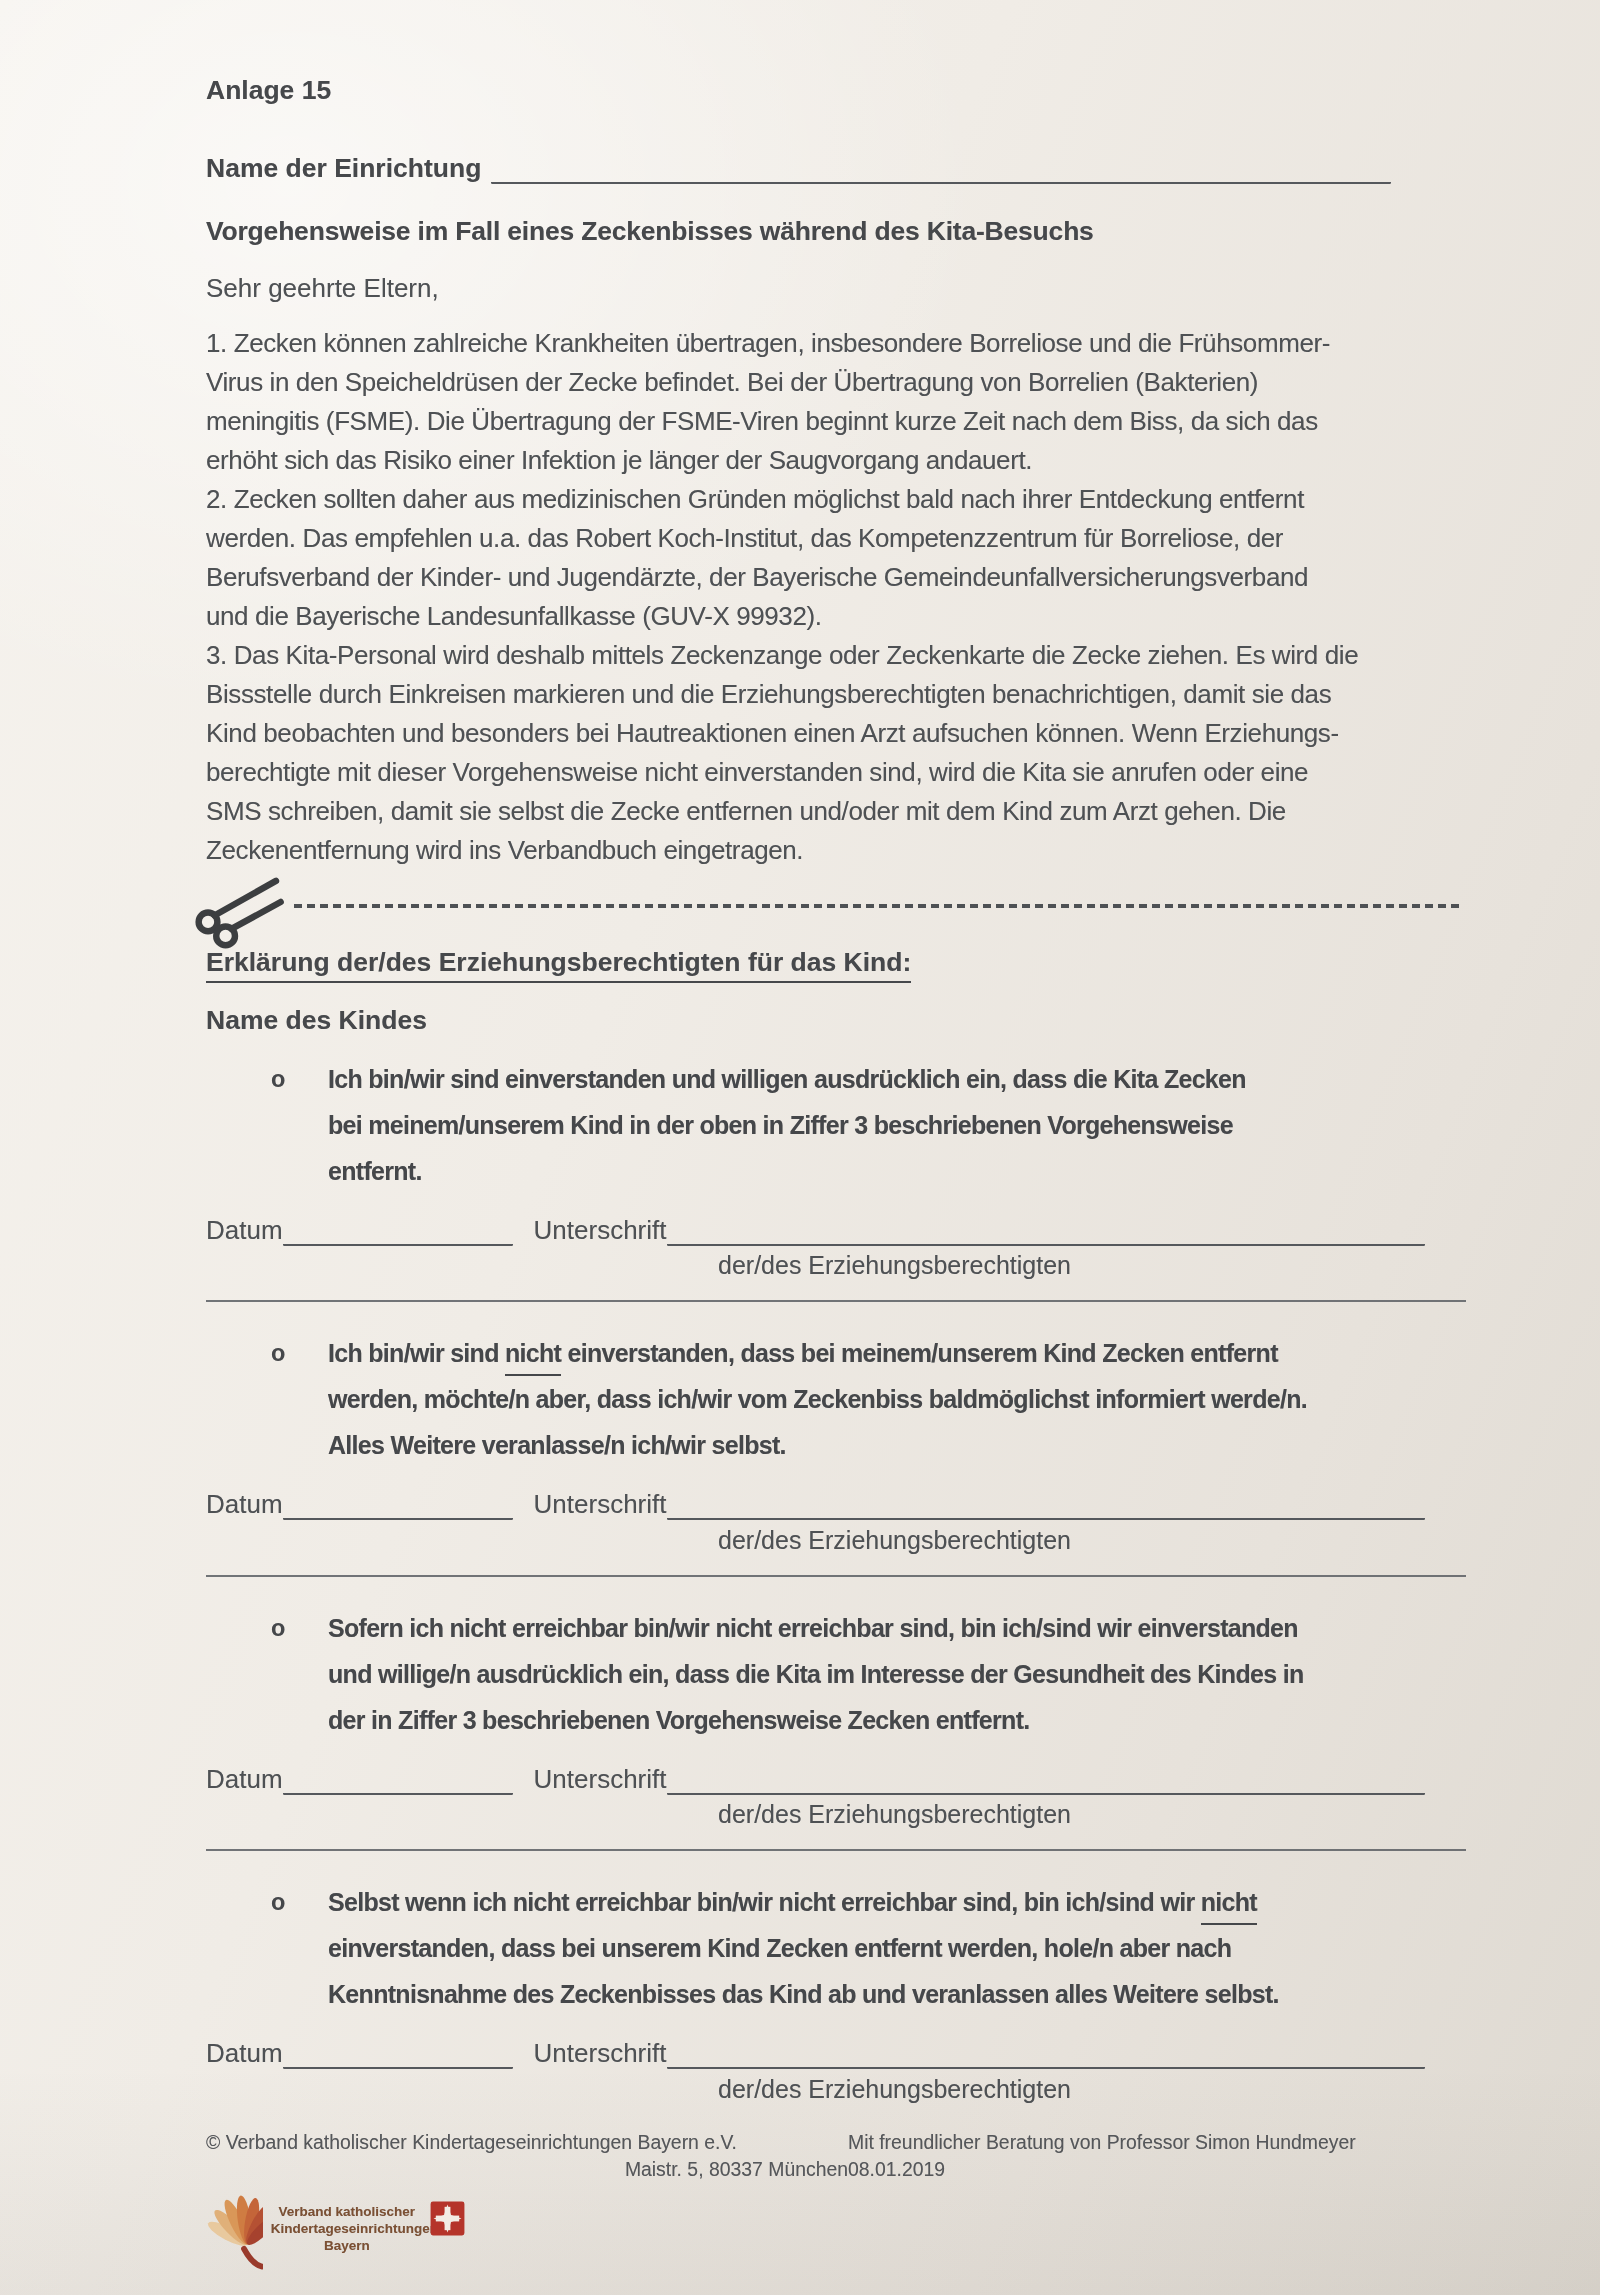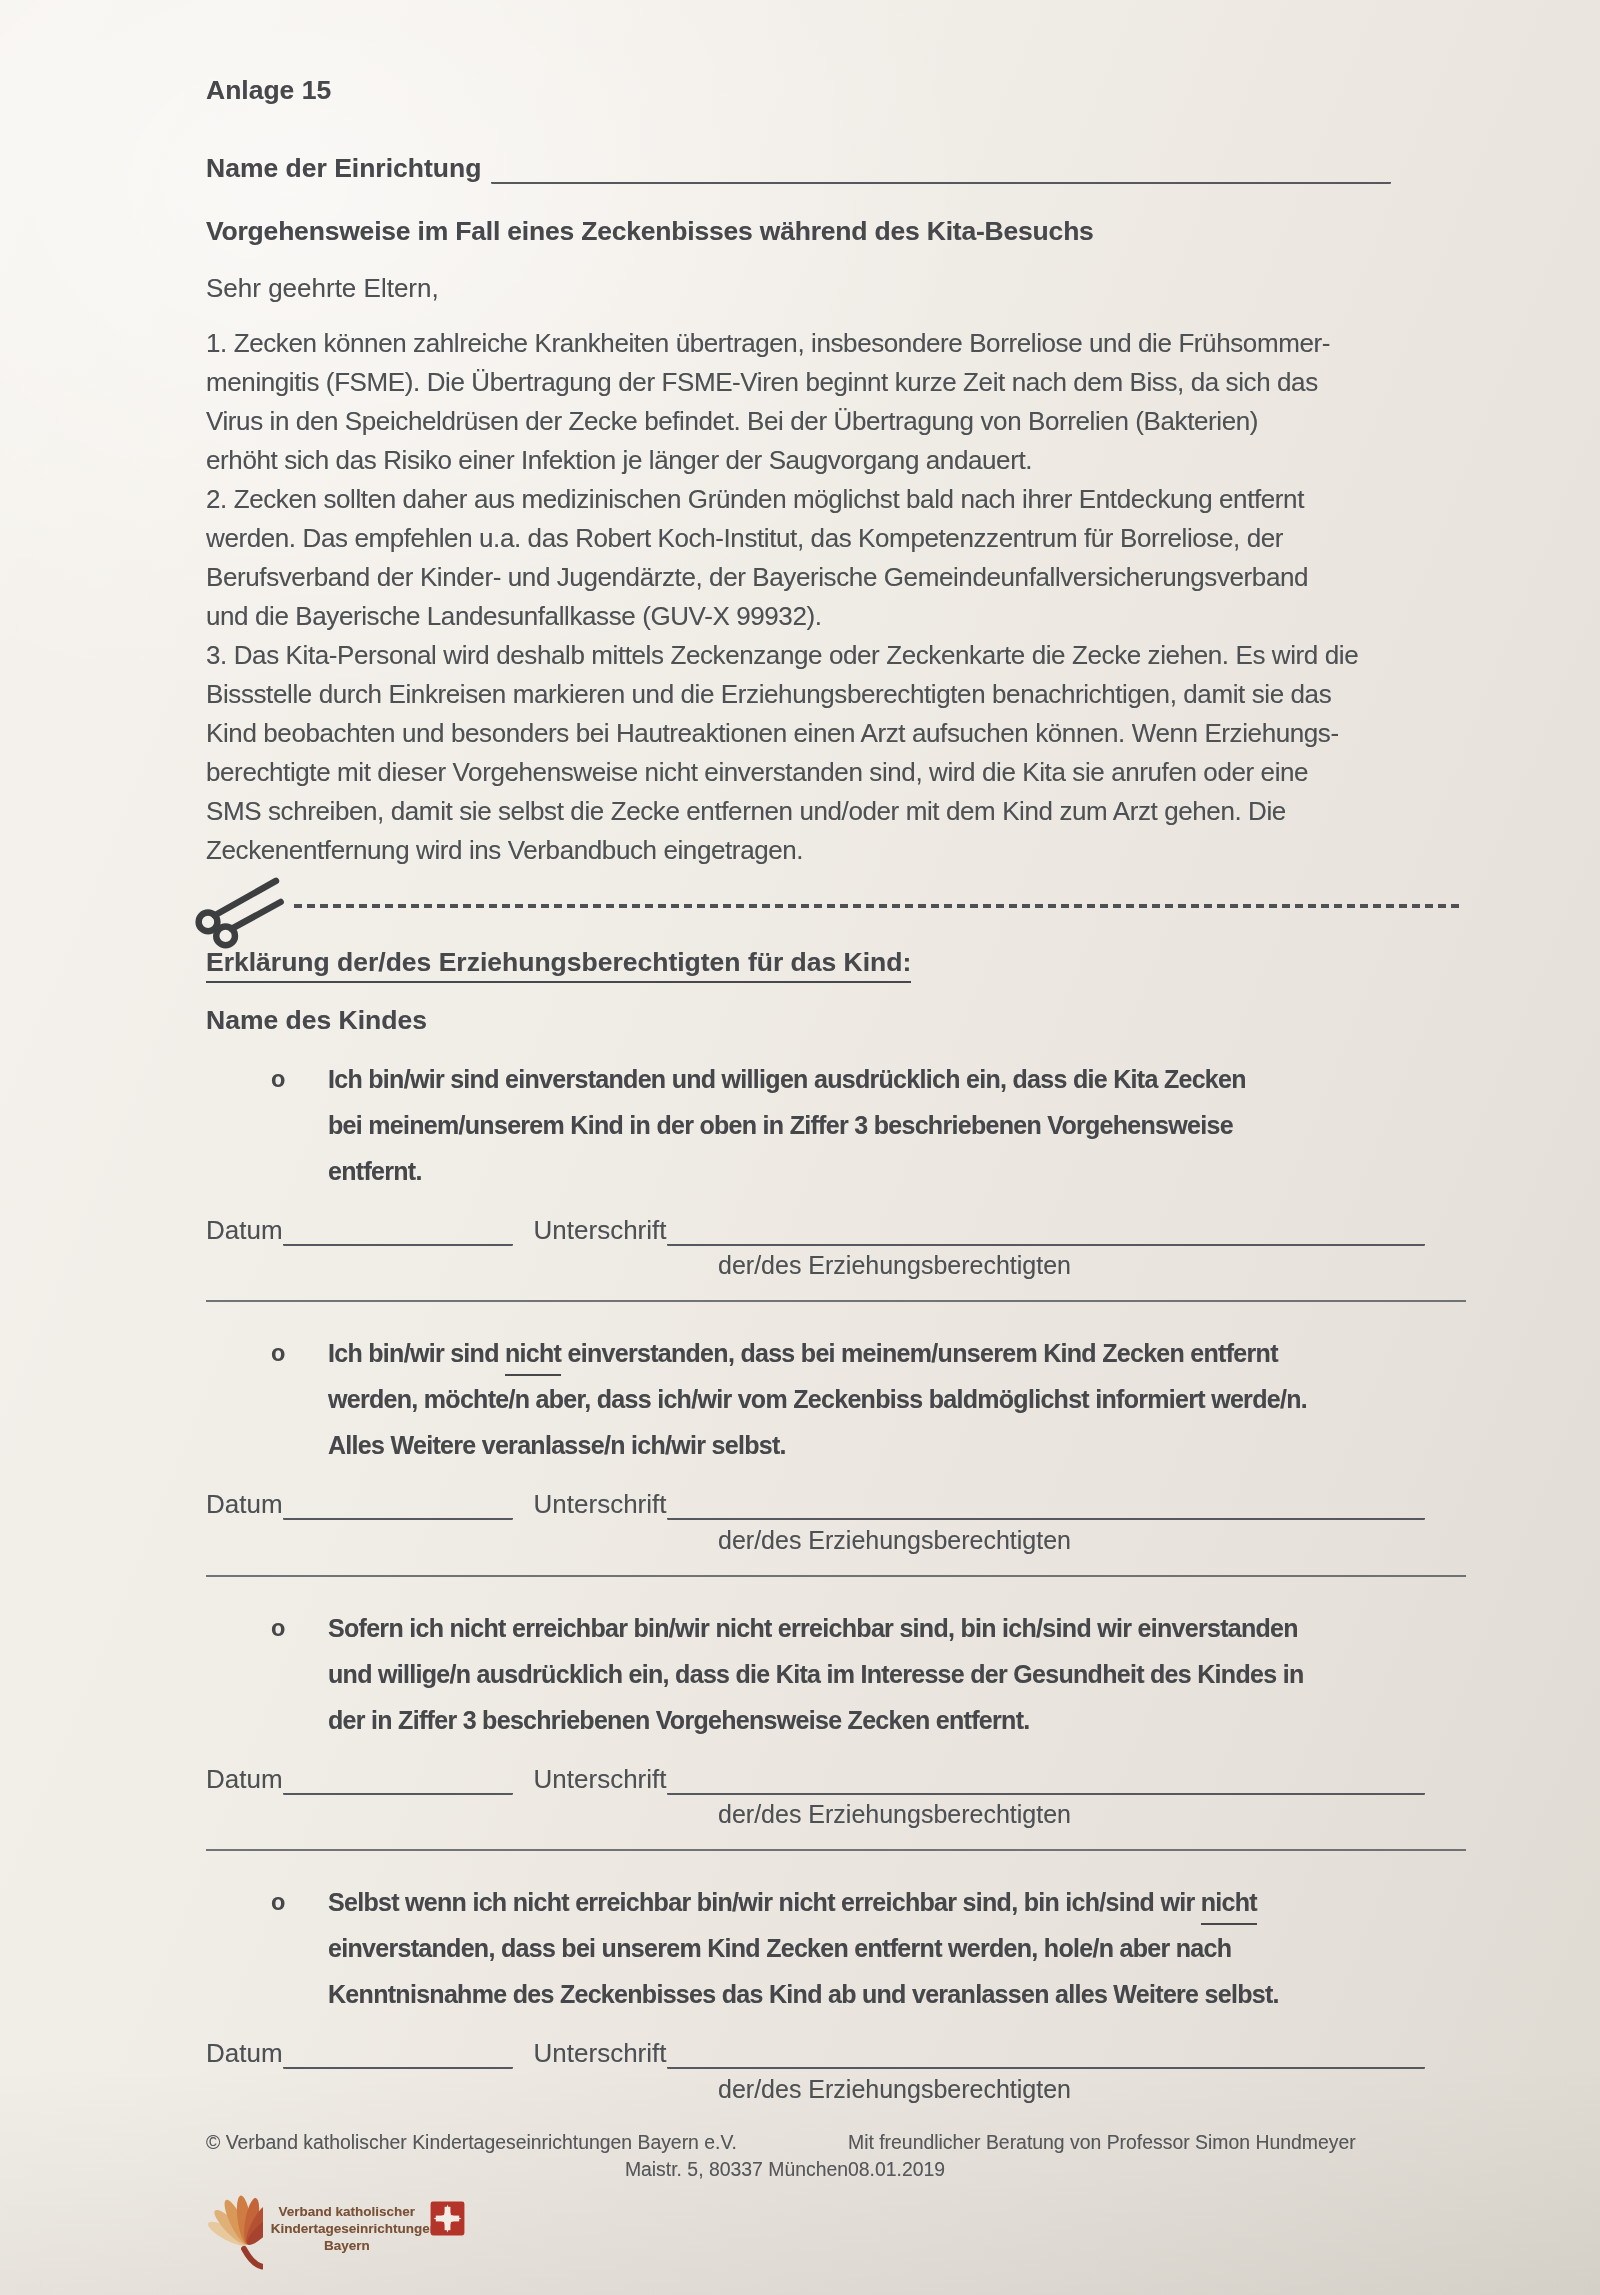--- a/index.html
+++ b/index.html
@@ -64,22 +64,22 @@
       <span class="facility-line"></span>
     </div>
 
     <div class="doc-title">Vorgehensweise im Fall eines Zeckenbisses während des Kita-Besuchs</div>
 
     <div class="salutation">Sehr geehrte Eltern,</div>
 
     <div class="paras">
         <div class="para">
           <div class="pline soft">1. Zecken können zahlreiche Krankheiten übertragen, insbesondere Borreliose und die Frühsommer-</div>
+          <div class="pline soft">Virus in den Speicheldrüsen der Zecke befindet.  Bei der Übertragung von Borrelien (Bakterien)</div>
           <div class="pline soft">meningitis (FSME). Die Übertragung der FSME-Viren beginnt kurze Zeit nach dem Biss, da sich das</div>
-          <div class="pline soft">Virus in den Speicheldrüsen der Zecke befindet.  Bei der Übertragung von Borrelien (Bakterien)</div>
           <div class="pline soft">erhöht sich das Risiko einer Infektion je länger der Saugvorgang andauert.</div>
         </div>
         <div class="para">
           <div class="pline soft">2. Zecken sollten daher aus medizinischen Gründen möglichst bald nach ihrer Entdeckung entfernt</div>
           <div class="pline soft">werden. Das empfehlen u.a. das Robert Koch-Institut, das Kompetenzzentrum für Borreliose, der</div>
           <div class="pline soft">Berufsverband der Kinder- und Jugendärzte, der Bayerische Gemeindeunfallversicherungsverband</div>
           <div class="pline soft">und die Bayerische Landesunfallkasse (GUV-X 99932).</div>
         </div>
         <div class="para">
           <div class="pline soft">3. Das Kita-Personal wird deshalb mittels Zeckenzange oder Zeckenkarte die Zecke ziehen. Es wird die</div>

